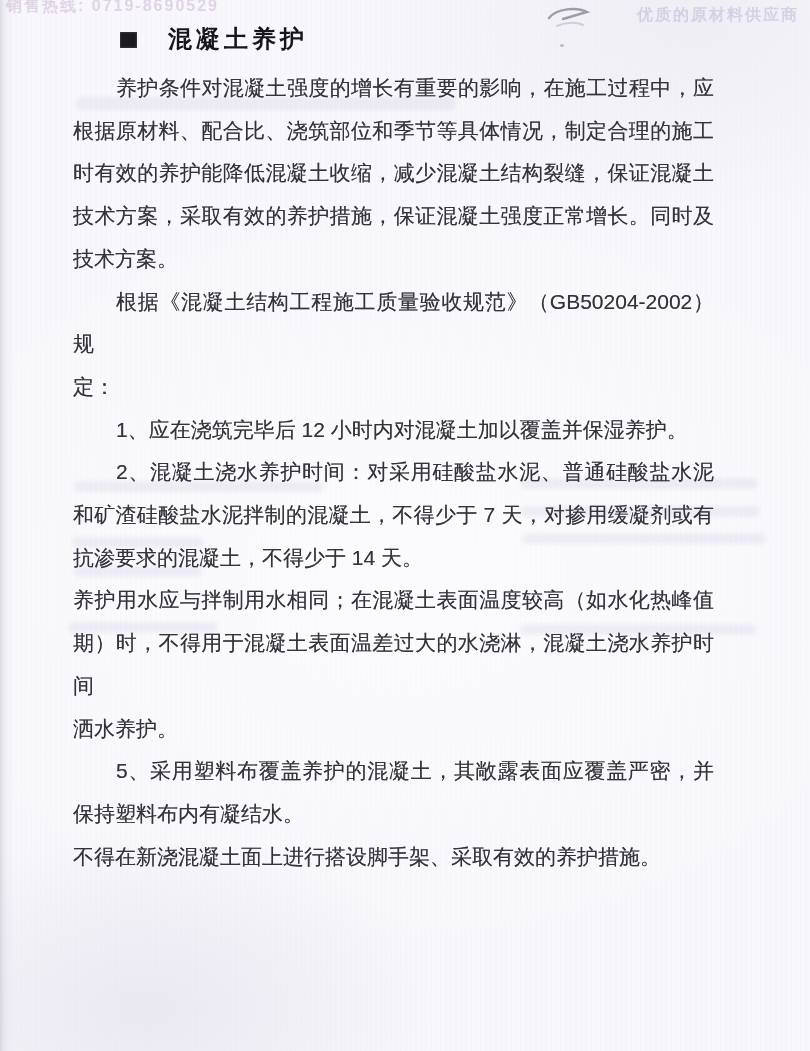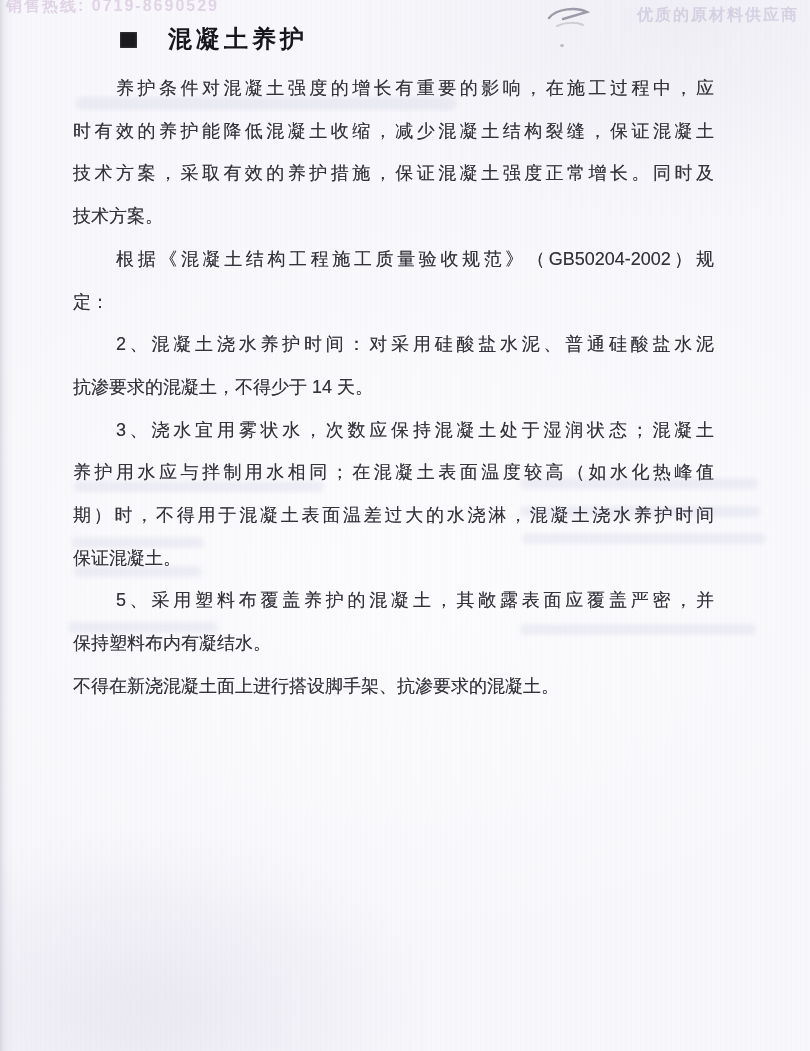--- a/index.html
+++ b/index.html
@@ -88,21 +88,21 @@
     letter-spacing: 4px;
     color: #17161c;
     line-height: 24px;
   }
 
   .doc-body {
     position: absolute;
     top: 67px;
     left: 73px;
     width: 641px;
-    font-size: 18px;
+    font-size: 21px;
     line-height: 42.7px;
     color: #34333b;
     text-shadow: 0 0 0.4px rgba(52,51,59,0.55);
   }
   .line { text-align: justify; }
   .line.fj { text-align-last: justify; }
   .line.indent { text-indent: 43px; }
 </style>
 </head>
 <body>
@@ -128,29 +128,31 @@
   <div class="bleed" style="top:622px; left:68px;  width:150px;"></div>
   <div class="bleed" style="top:624px; left:520px; width:236px;"></div>
 
   <div class="title-row">
     <div class="bullet-square"></div>
     <h1 class="doc-title">混凝土养护</h1>
   </div>
 
   <div class="doc-body">
       <div class="line indent fj">养护条件对混凝土强度的增长有重要的影响，在施工过程中，应</div>
+      <div class="line fj">根据原材料、配合比、浇筑部位和季节等具体情况，制定合理的施工</div>
       <div class="line fj">时有效的养护能降低混凝土收缩，减少混凝土结构裂缝，保证混凝土</div>
       <div class="line fj">技术方案，采取有效的养护措施，保证混凝土强度正常增长。同时及</div>
       <div class="line">技术方案。</div>
       <div class="line indent fj">根据《混凝土结构工程施工质量验收规范》（GB50204-2002）规</div>
       <div class="line">定：</div>
+      <div class="line indent">1、应在浇筑完毕后 12 小时内对混凝土加以覆盖并保湿养护。</div>
       <div class="line indent fj">2、混凝土浇水养护时间：对采用硅酸盐水泥、普通硅酸盐水泥</div>
+      <div class="line fj">和矿渣硅酸盐水泥拌制的混凝土，不得少于 7 天，对掺用缓凝剂或有</div>
       <div class="line">抗渗要求的混凝土，不得少于 14 天。</div>
-      <div class="line indent fj">3、浇水宜用雾状水，次数应保持混凝土处于湿润状态；混凝土</div>
       <div class="line fj">养护用水应与拌制用水相同；在混凝土表面温度较高（如水化热峰值</div>
       <div class="line fj">期）时，不得用于混凝土表面温差过大的水浇淋，混凝土浇水养护时间</div>
-      <div class="line">保证混凝土。</div>
+      <div class="line">洒水养护。</div>
       <div class="line indent fj">5、采用塑料布覆盖养护的混凝土，其敞露表面应覆盖严密，并</div>
       <div class="line">保持塑料布内有凝结水。</div>
-      <div class="line">不得在新浇混凝土面上进行搭设脚手架、抗渗要求的混凝土。</div>
+      <div class="line">不得在新浇混凝土面上进行搭设脚手架、采取有效的养护措施。</div>
     </div>
 
 </div>
 
 </body></html>

